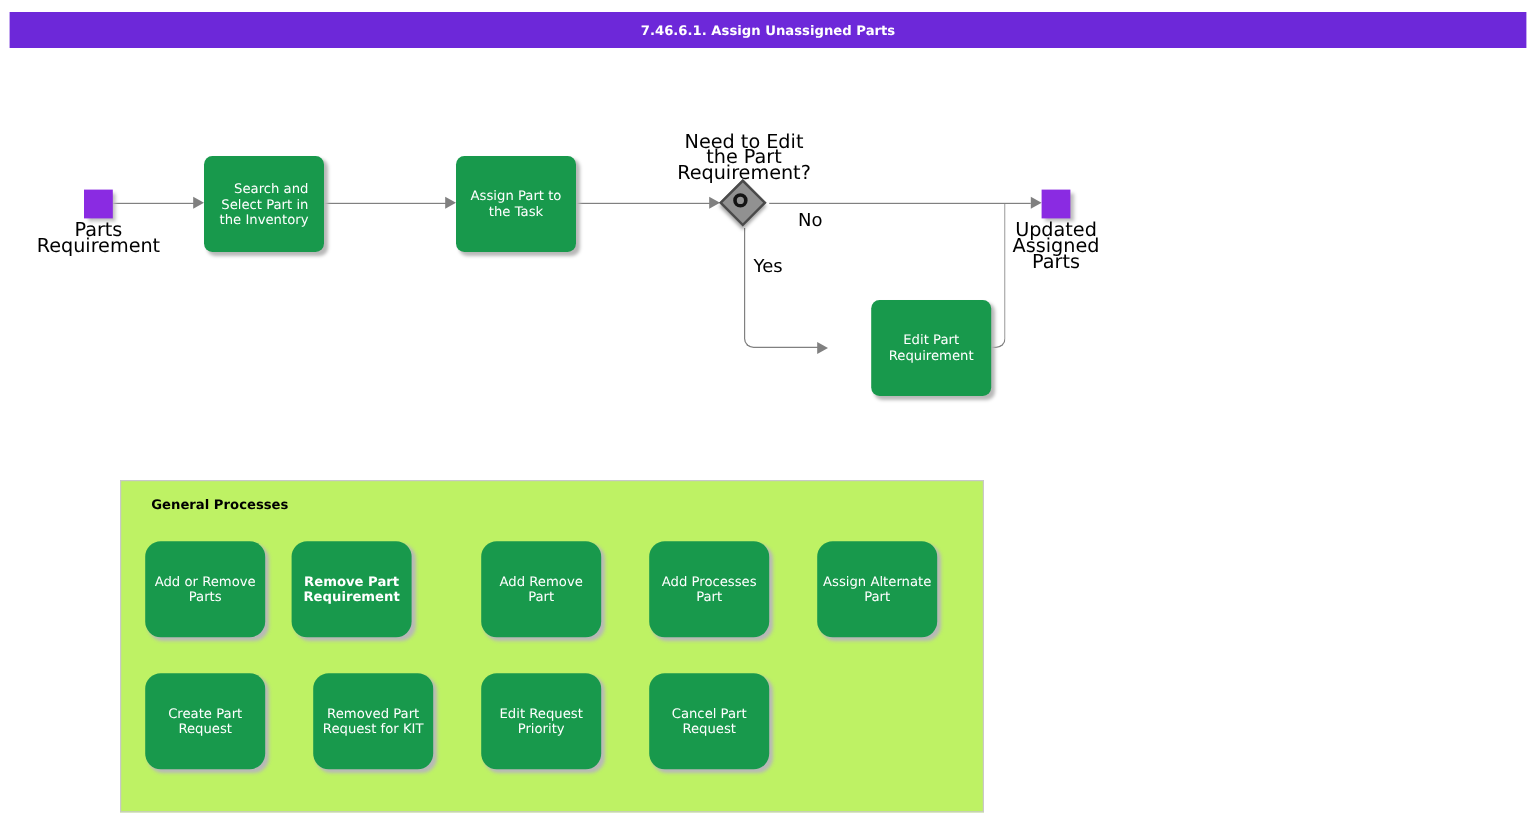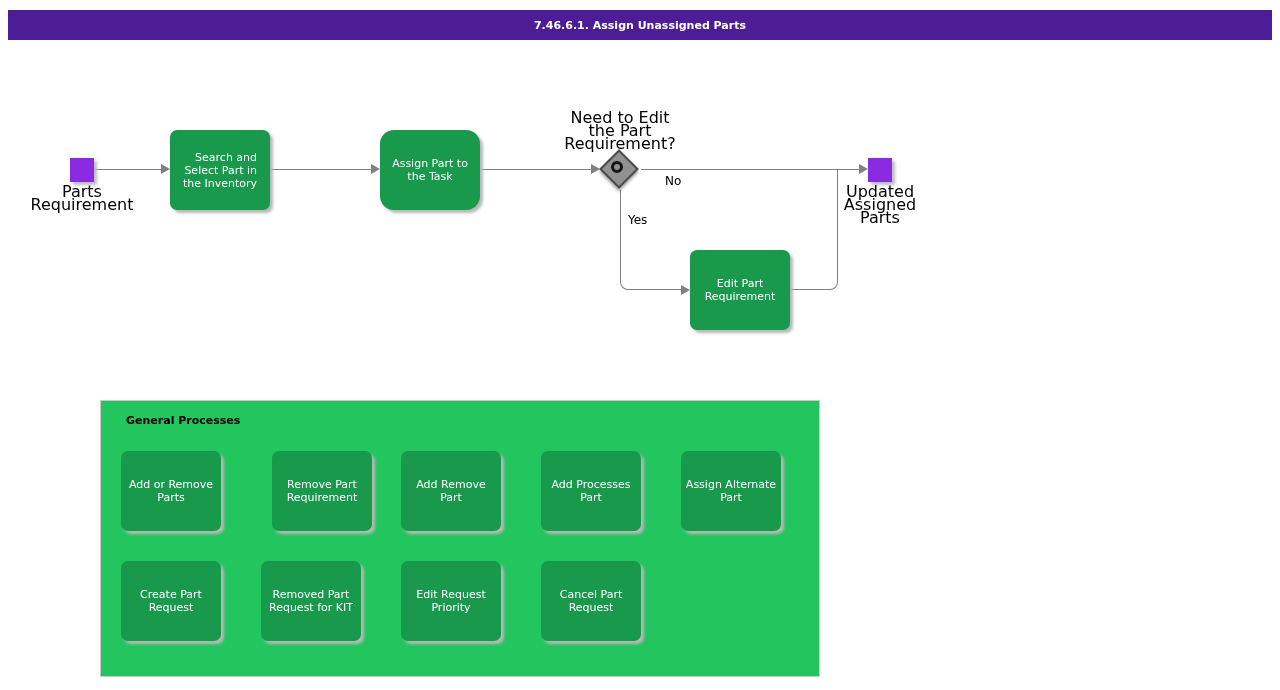--- a/index.html
+++ b/index.html
@@ -2,62 +2,62 @@
 <html><head>
 <meta charset="utf-8">
 <style>
   * { margin:0; padding:0; box-sizing:border-box; }
   html,body { background:#ffffff; width:1280px; height:690px; overflow:hidden;
               font-family:"DejaVu Sans","Liberation Sans",sans-serif; }
   #canvas { position:relative; width:1280px; height:690px; background:#fff; }
 
   
   .title-bar { position:absolute; left:8px; top:10px; width:1264px; height:30px;
-               background:#4c1d95; color:#ffffff; font-size:11px; font-weight:bold;
+               background:#6d28d9; color:#ffffff; font-size:11px; font-weight:bold;
                display:flex; align-items:center; justify-content:center; }
 
   
   .task { position:absolute; width:100px; height:80px; background:#18994c;
           border-radius:7px; box-shadow:3px 3px 3px #b8b8b8;
           color:#ffffff; font-size:11px; line-height:13px; text-align:center;
           display:flex; align-items:center; justify-content:center;
           white-space:pre-line; padding:4px; cursor:pointer; }
 
   
   .event { position:absolute; width:24px; height:24px; background:#8a2be2;
            box-shadow:3px 3px 3px #bdbdbd; }
 
   
   .lbl { position:absolute; color:#000000; font-size:16px; line-height:13px;
          text-align:center; white-space:pre-line; }
-  .lbl-inline { position:absolute; color:#000000; font-size:12px; }
+  .lbl-inline { position:absolute; color:#000000; font-size:15px; }
 
   
   .hline { position:absolute; height:1px; background:#808080; }
   .arr   { position:absolute; width:0; height:0;
            border-top:5px solid transparent; border-bottom:5px solid transparent;
            border-left:9px solid #808080; }
   .elbow-bl { position:absolute; border-left:1px solid #808080;
               border-bottom:1px solid #808080; border-bottom-left-radius:8px; }
   .elbow-br { position:absolute; border-right:1px solid #808080;
               border-bottom:1px solid #808080; border-bottom-right-radius:8px; }
 
   
   .gateway { position:absolute; left:605px; top:155px; width:28px; height:28px;
              background:#919191; border:2px solid #4a4a4a; transform:rotate(45deg);
              box-shadow:2px 2px 3px rgba(0,0,0,0.35); }
   .gateway-ring { position:absolute; left:611px; top:161px; width:12px; height:12px;
                   border:3px solid #141414; border-radius:50%; background:#919191; }
 
   
   .group-box { position:absolute; left:100px; top:400px; width:720px; height:277px;
-               border:1px solid #c9c9c9; background:#22c55e; }
+               border:1px solid #c9c9c9; background:#bef264; }
   .group-title { position:absolute; left:25px; top:13px; font-size:11px;
                  font-weight:bold; color:#000000; }
-  .group-box .task { position:absolute; }
+  .group-box .task { position:absolute;border-radius:13px; }
 </style>
 </head>
 <body>
 
 <div id="canvas">
 
   <div class="title-bar">
     <span>7.46.6.1. Assign Unassigned Parts</span>
   </div>
 
@@ -79,44 +79,44 @@
   <div class="elbow-br" style="left:790px; top:170px; width:48px; height:120px;"></div>
 
   <div class="event" style="left:70px; top:158px;"></div>
   <div class="lbl" style="left:22px; top:185px; width:120px;">Parts
 Requirement</div>
 
   <div class="task" style="left:170px; top:130px;text-align:right;">Search and
 Select Part in
 the Inventory</div>
 
-  <div class="task" style="left:380px; top:130px;border-radius:14px;">Assign Part to
+  <div class="task" style="left:380px; top:130px;">Assign Part to
 the Task</div>
 
   <div class="lbl" style="left:560px; top:111px; width:120px;">Need to Edit
 the Part
 Requirement?</div>
   <div class="gateway"></div>
   <div class="gateway-ring"></div>
   <div class="lbl-inline" style="left:665px; top:174px;">No</div>
   <div class="lbl-inline" style="left:628px; top:201px;margin-top:12px;">Yes</div>
 
-  <div class="task" style="left:690px; top:250px;text-align:center;">Edit Part
+  <div class="task" style="left:726px; top:250px;text-align:center;">Edit Part
 Requirement</div>
 
   <div class="event" style="left:868px; top:158px;"></div>
   <div class="lbl" style="left:820px; top:185px; width:120px;">Updated
 Assigned
 Parts</div>
 
   <div class="group-box">
     <div class="group-title">General Processes</div>
 
     <div class="task" style="left:20px;  top:50px;">Add or Remove Parts</div>
-    <div class="task" style="left:171px; top:50px;">Remove Part Requirement</div>
+    <div class="task" style="left:142px; top:50px;font-weight:bold;">Remove Part Requirement</div>
     <div class="task" style="left:300px; top:50px;">Add Remove Part</div>
     <div class="task" style="left:440px; top:50px;">Add Processes Part</div>
     <div class="task" style="left:580px; top:50px;">Assign Alternate Part</div>
 
     <div class="task" style="left:20px;  top:160px;">Create Part Request</div>
     <div class="task" style="left:160px; top:160px;">Removed Part Request for KIT</div>
     <div class="task" style="left:440px; top:160px;">Cancel Part Request</div>
     <div class="task" style="left:300px; top:160px;">Edit Request Priority</div>
   </div>
 

